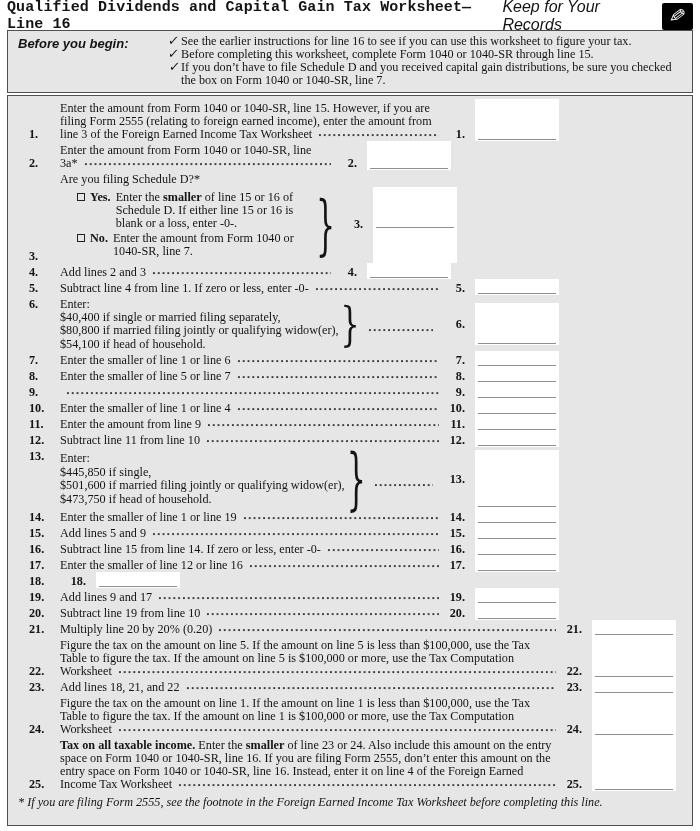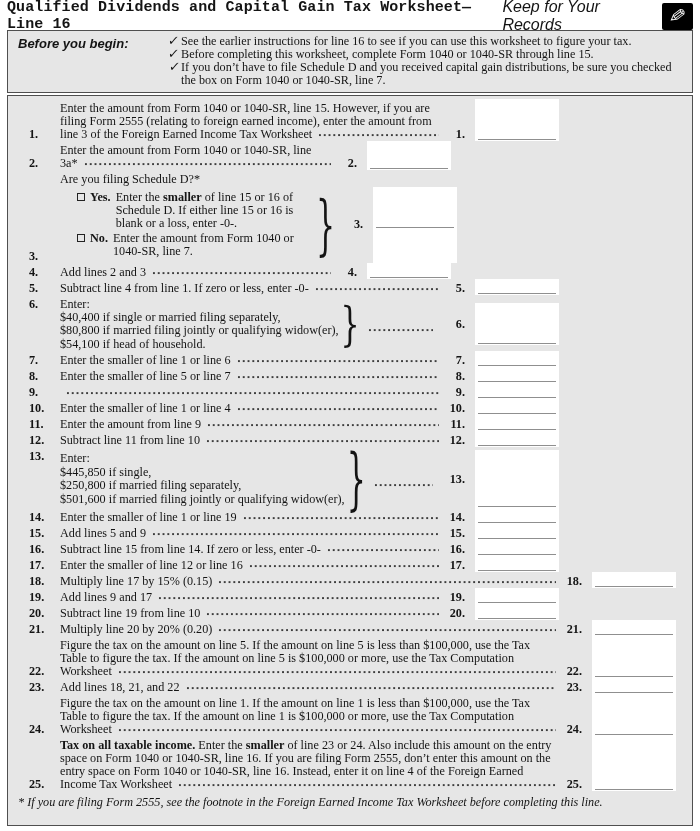--- a/index.html
+++ b/index.html
@@ -239,22 +239,22 @@
       <span class="sp"></span>
     </div>
   </div>
 
   <div class="row r-right">
     <div class="num" style="align-self:flex-start;">13.</div>
     <div class="bodyc">
       <div class="amounts">
         <div>Enter:</div>
         <div>$445,850 if single,</div>
-        <div>$250,800 if married filing separately,</div>
         <div>$501,600 if married filing jointly or qualifying widow(er),</div>
+        <div>$473,750 if head of household.</div>
       </div>
       <span class="brace b13">}</span>
       <span class="dotsf"></span>
       <span class="ref">13.</span>
       <span class="box boxc h58"></span>
       <span class="sp"></span>
     </div>
   </div>
 
   <div class="row r-right">
@@ -290,21 +290,20 @@
       <div class="txt"><span>Enter the smaller of line 12 or line 16</span><span class="lead"></span></div>
       <span class="ref">17.</span>
       <span class="box"></span>
       <span class="sp"></span>
     </div>
   </div>
 
   <div class="row r-far">
     <div class="num">18.</div>
     <div class="body">
-      <div class="txt"><span>Multiply line 17 by 15% (0.15)</span><span class="lead"></span></div>
       <span class="ref">18.</span>
       <span class="box"></span>
       <span class="sp"></span>
     </div>
   </div>
 
   <div class="row r-right">
     <div class="num">19.</div>
     <div class="body">
       <div class="txt"><span>Add lines 9 and 17</span><span class="lead"></span></div>

